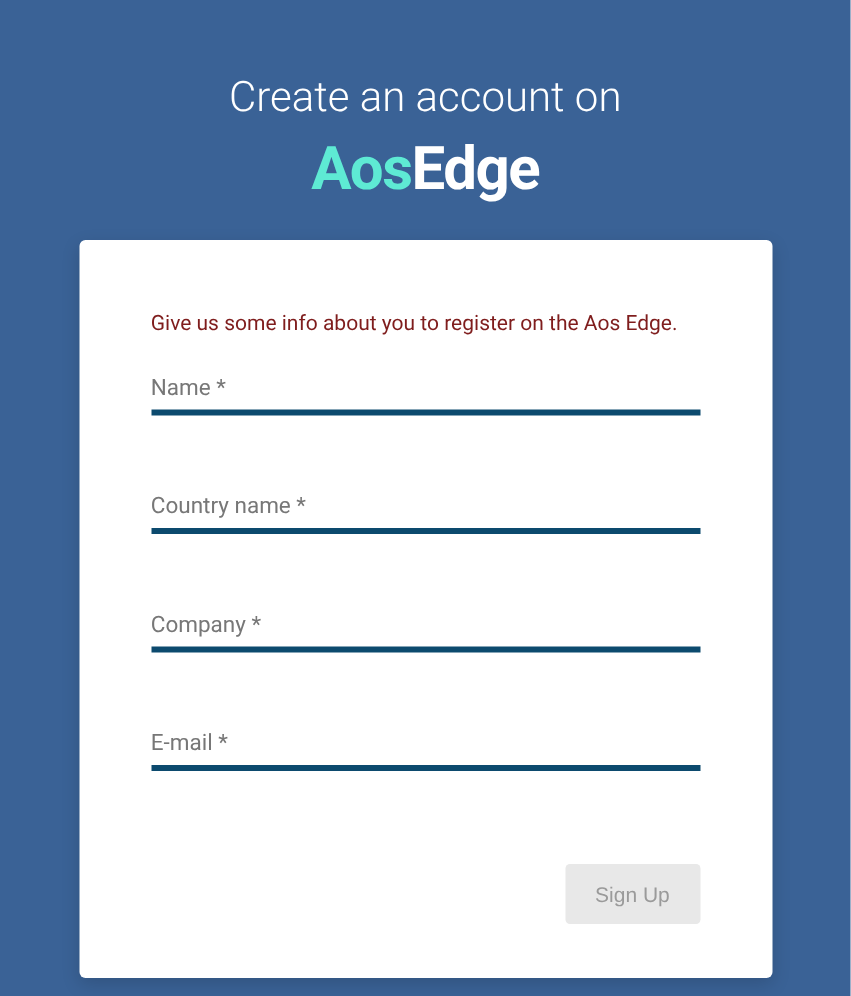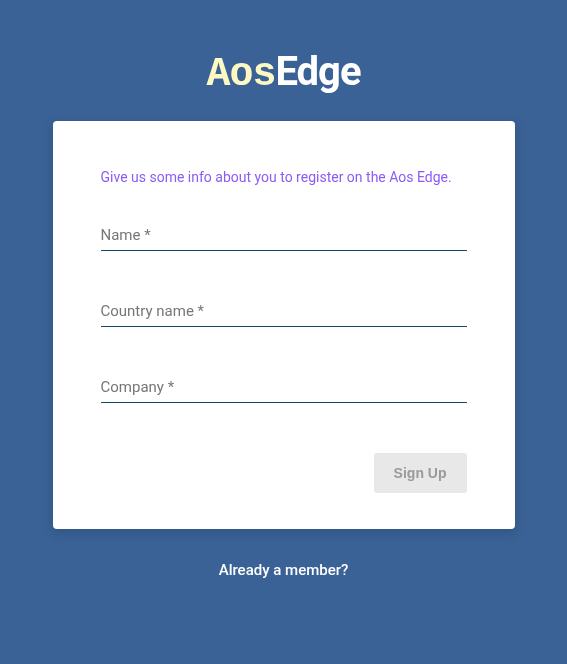--- a/index.html
+++ b/index.html
@@ -27,95 +27,99 @@
       font-size: 28px;
       font-weight: 300;
       margin-bottom: 8px;
     }
     .logo {
       font-size: 40px;
       font-weight: 400;
       letter-spacing: -1px;
     }
     .logo-aos {
-      color: #fef9c3;
+      color: #5eead4;
       font-weight: 700;
-      font-family: Liberation Mono, monospace;
     }
     .logo-edge {
       color: #ffffff;
       font-weight: 700;
     }
     .card {
       background-color: #ffffff;
       width: 462px;
       border-radius: 4px;
       box-shadow: 0 4px 12px rgba(0,0,0,0.15);
       padding: 48px 48px 36px 48px;
     }
     .card-intro {
-      color: #8b5cf6;
+      color: #7f1d1d;
       font-size: 14px;
-      margin-bottom: 40px;
+      margin-bottom: 24px;
     }
     .form-field {
       margin-bottom: 50px;
-      border-bottom: 1px solid #0c4a6e;
+      border-bottom: 4px solid #0c4a6e;
       padding-bottom: 6px;
     }
     .form-field-label {
       color: #777777;
       font-size: 15px;
       font-weight: 400;
     }
     .signup-row {
       display: flex;
       justify-content: flex-end;
     }
     .signup-button {
       background-color: #e8e8e8;
       color: #9a9a9a;
       border: none;
       border-radius: 3px;
       padding: 12px 20px;
       font-size: 14px;
-      font-weight: 700;
+      font-weight: 400;
       cursor: pointer;
+      margin-top: 12px;
     }
     .footer {
       color: #ffffff;
       font-size: 15px;
       font-weight: 500;
       padding-top: 32px;
       text-align: center;
     }
   </style>
 </head>
 <body>
 
 <div class="header">
+  <div class="header-title">Create an account on</div>
   <div class="logo">
     <span class="logo-aos">Aos</span><span class="logo-edge">Edge</span>
   </div>
 </div>
 
 <div class="card">
   <div class="card-intro">Give us some info about you to register on the Aos Edge.</div>
 
   <div class="form-field">
     <span class="form-field-label">Name *</span>
   </div>
 
   <div class="form-field">
     <span class="form-field-label">Country name *</span>
   </div>
 
   <div class="form-field">
     <span class="form-field-label">Company *</span>
   </div>
 
+  <div class="form-field">
+    <span class="form-field-label">E-mail *</span>
+  </div>
 
   <div class="signup-row">
     <button class="signup-button">Sign Up</button>
   </div>
 </div>
 
 <div class="footer">Already a member?</div>
 
 </body></html>

